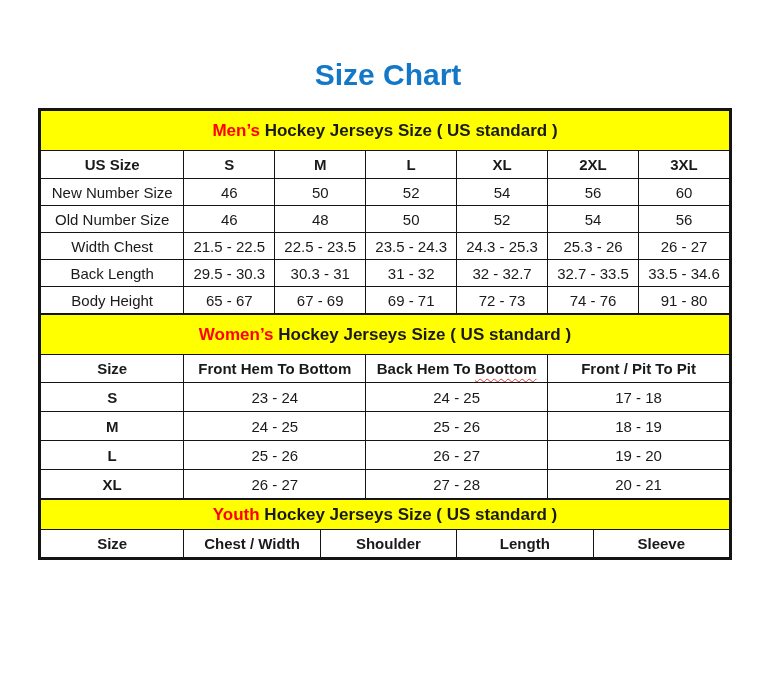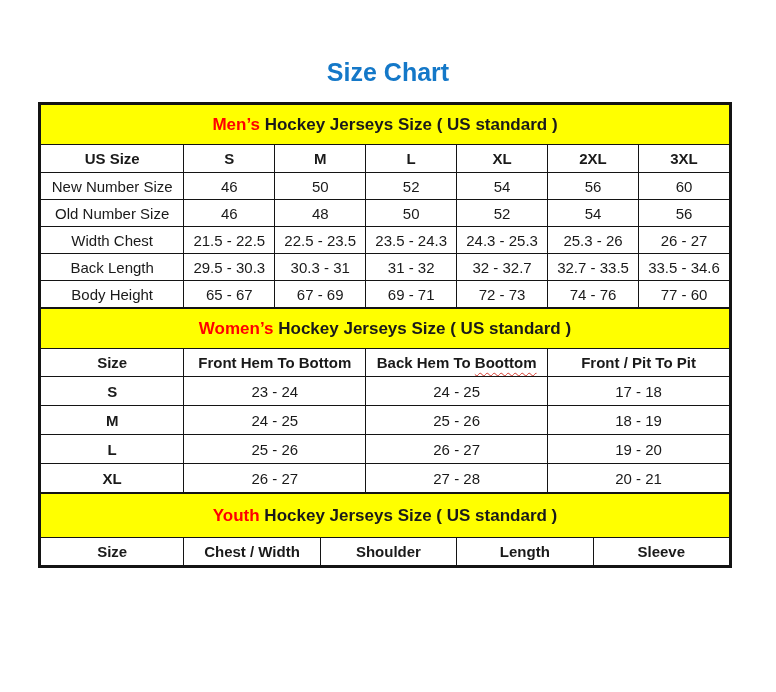--- a/index.html
+++ b/index.html
@@ -8,21 +8,21 @@
     width: 776px; height: 692px;
     background: #ffffff;
     font-family: "Liberation Sans", sans-serif;
     color: #1a1a1a;
     overflow: hidden;
   }
   .title {
     margin: 57px 0 0 0;
     text-align: center;
     color: #1478c8;
-    font-size: 25px;
+    font-size: 30px;
     font-weight: bold;
     line-height: 1.2;
   }
   .chart-wrap {
     width: 694px;
     margin: 15px 0 8px 38px;
     border: 2px solid #141414;
   }
   table.tbl {
     width: 100%;
@@ -37,21 +37,21 @@
     padding: 0 2px;
     white-space: nowrap;
     overflow: hidden;
   }
   tr.section td {
     background: #ffff00;
     font-weight: bold;
     font-size: 17px;
     height: 40px;
   }
-  .youth tr.section td { height: 44px; }
+  .youth tr.section td { height: 30px; }
   tr.head td { font-weight: bold; height: 28px; }
   .men   tr.data td { height: 27px; }
   .women tr.data td { height: 29px; }
   .youth tr.data td { height: 30px; }
   .women td.rowlabel, .youth td.rowlabel { font-weight: bold; }
   .red { color: #ff0000; }
   .squiggle {
     text-decoration-line: underline;
     text-decoration-style: wavy;
     text-decoration-color: #d43a2f;
@@ -126,21 +126,21 @@
         <td>32.7 - 33.5</td>
         <td>33.5 - 34.6</td>
       </tr>
       <tr class="data">
         <td class="rowlabel">Body Height</td>
         <td>65 - 67</td>
         <td>67 - 69</td>
         <td>69 - 71</td>
         <td>72 - 73</td>
         <td>74 - 76</td>
-        <td>77 - 60</td>
+        <td>91 - 80</td>
       </tr>
     </tbody>
       </table>
 
     <table class="tbl women">
       <colgroup>
         <col style="width:20.8%">
           <col style="width:26.4%">
           <col style="width:26.4%">
           <col style="width:26.4%">

